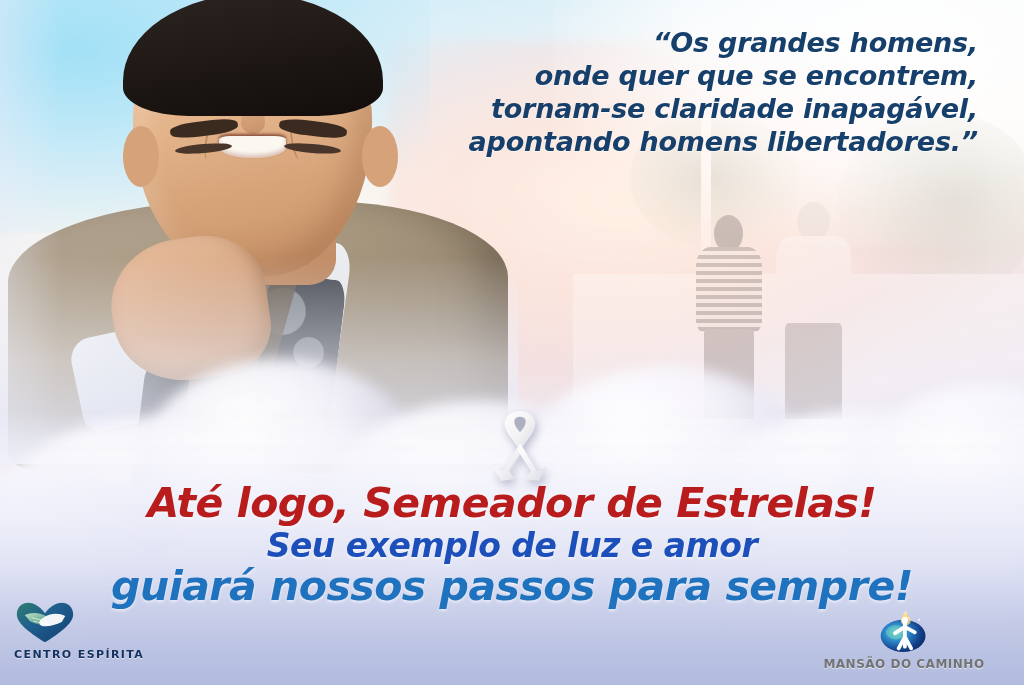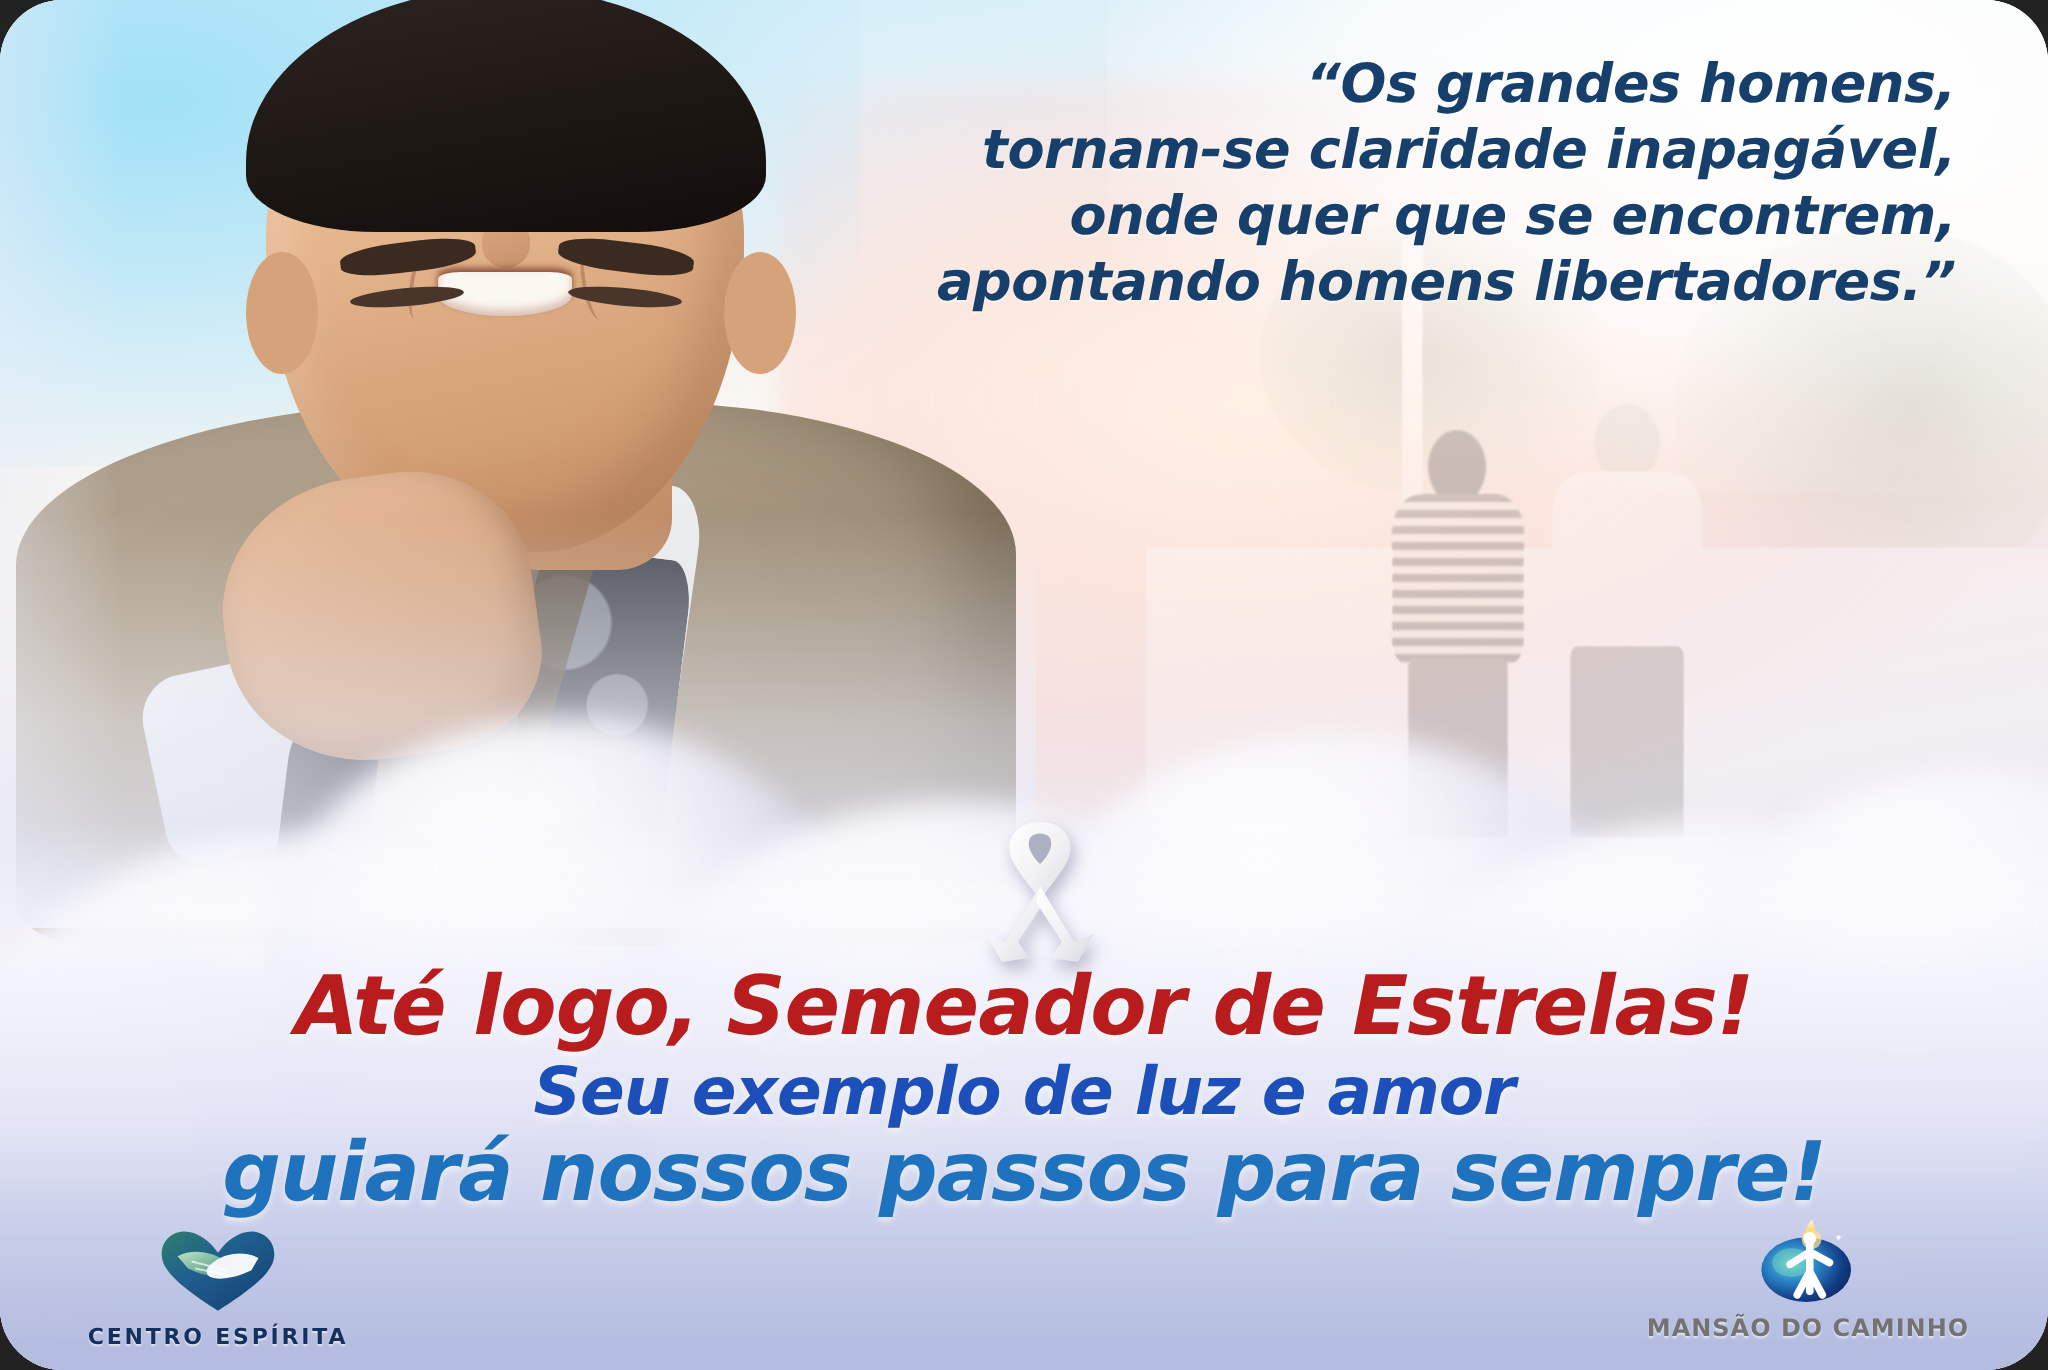--- a/index.html
+++ b/index.html
@@ -11,21 +11,20 @@
   body {
     font-family: "Liberation Sans", sans-serif;
   }
 
   .poster {
     position: relative;
     width: 1024px;
     height: 685px;
     overflow: hidden;
     background: #e9e6f2;
-    border-radius: 31px;
   }
 
   
   .bg-sky {
     position: absolute;
     inset: 0;
     background:
       linear-gradient(170deg,
         #bfe8f7 0%,
         #d4eef8 8%,
@@ -425,23 +424,22 @@
     text-shadow: 0 2px 3px rgba(255,255,255,0.55);
   }
   .hl-1 { font-size: 41px; color: #b91c1c; }
   .hl-2 { font-size: 33px; color: #1d4fbb; margin-top: 4px; }
   .hl-3 { font-size: 41px; color: #1f72bd; margin-top: 4px; }
 
   
   .logo-left {
     position: absolute;
     left: 14px;
-    bottom: 10px;
+    bottom: 24px;
     width: 190px;
-    text-align: center;
   }
   .logo-right {
     position: absolute;
     right: 10px;
     bottom: 14px;
     width: 220px;
     text-align: center;
   }
   .logo-mark { display: block; margin: 0 auto; }
   .logo-cap {
@@ -519,22 +517,22 @@
     <div class="puff" style="left:50%; top:22%; width:28%; height:56%;"></div>
     <div class="puff" style="left:66%; top:32%; width:30%; height:58%;"></div>
     <div class="puff" style="left:80%; top:26%; width:26%; height:56%;"></div>
     <div class="puff" style="left:-4%; top:46%; width:24%; height:48%;"></div>
     <div class="base"></div>
     <div class="shade"></div>
   </div>
 
   <div class="quote">
     <div class="quote-line">“Os grandes homens,</div>
+    <div class="quote-line">onde quer que se encontrem,</div>
     <div class="quote-line">tornam-se claridade inapagável,</div>
-    <div class="quote-line">onde quer que se encontrem,</div>
     <div class="quote-line">apontando homens libertadores.”</div>
   </div>
 
   <div class="ribbon">
     <svg viewBox="0 0 62 74" width="62" height="74" aria-hidden="true">
       <defs>
         <linearGradient id="rgrad" x1="0" y1="0" x2="1" y2="1">
           <stop offset="0%" stop-color="#ffffff"></stop>
           <stop offset="55%" stop-color="#f1f1f4"></stop>
           <stop offset="100%" stop-color="#d8d9e0"></stop>

